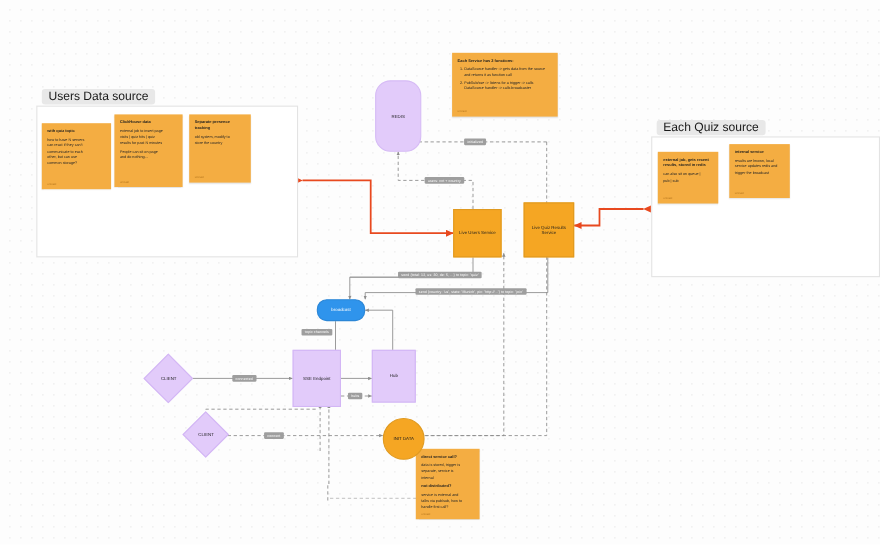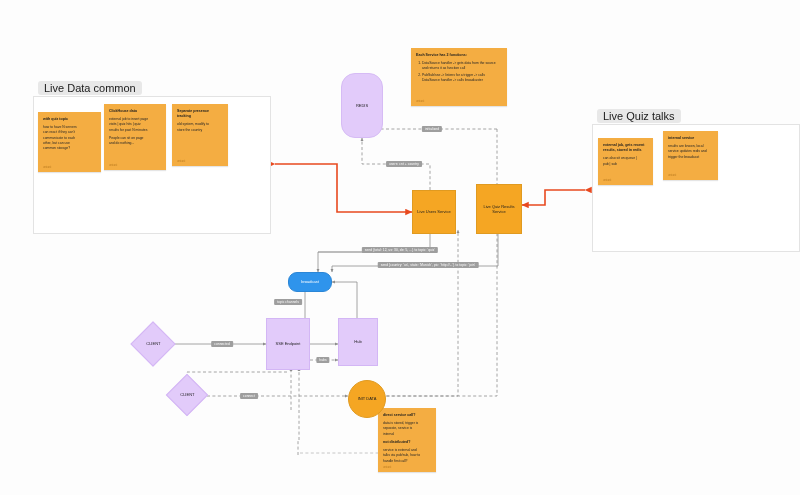--- a/index.html
+++ b/index.html
@@ -150,25 +150,25 @@
     <path d="M386,396 L458,396 L458,230" fill="none" stroke="#8d8d8d" stroke-width="0.8" stroke-dasharray="3,2.4" marker-end="url(#ah-gray)"></path>
     <path d="M497,190 L497,396 L386,396" fill="none" stroke="#8d8d8d" stroke-width="0.8" stroke-dasharray="3,2.4"></path>
 
     <path d="M298,455 L298,440" fill="none" stroke="#8d8d8d" stroke-width="0.8" stroke-dasharray="3,2.4"></path>
     <path d="M300,453 L395,453" fill="none" stroke="#b8b8b8" stroke-width="0.8" stroke-dasharray="3,2.4"></path>
 
     <path d="M430,252 L318,252" fill="none" stroke="#8d8d8d" stroke-width="0.6"></path>
   </svg>
 
   <div class="frame" style="left:33px;top:96px;width:238px;height:138px;">
-    <div class="frame-title">Live Data common</div>
+    <div class="frame-title">Users Data source</div>
   </div>
 
   <div class="frame" style="left:592px;top:124px;width:208px;height:128px;">
-    <div class="frame-title">Live Quiz talks</div>
+    <div class="frame-title">Each Quiz source</div>
   </div>
 
   <div class="note" style="left:38px;top:112px;width:63px;height:60px;">
     <span class="nt">with quiz topic</span>
     <span class="nb">how to have N servers
 can react if they can't
 communicate to each
 other, but can use
 common storage?</span>
     <span class="nfoot">unicast</span>

